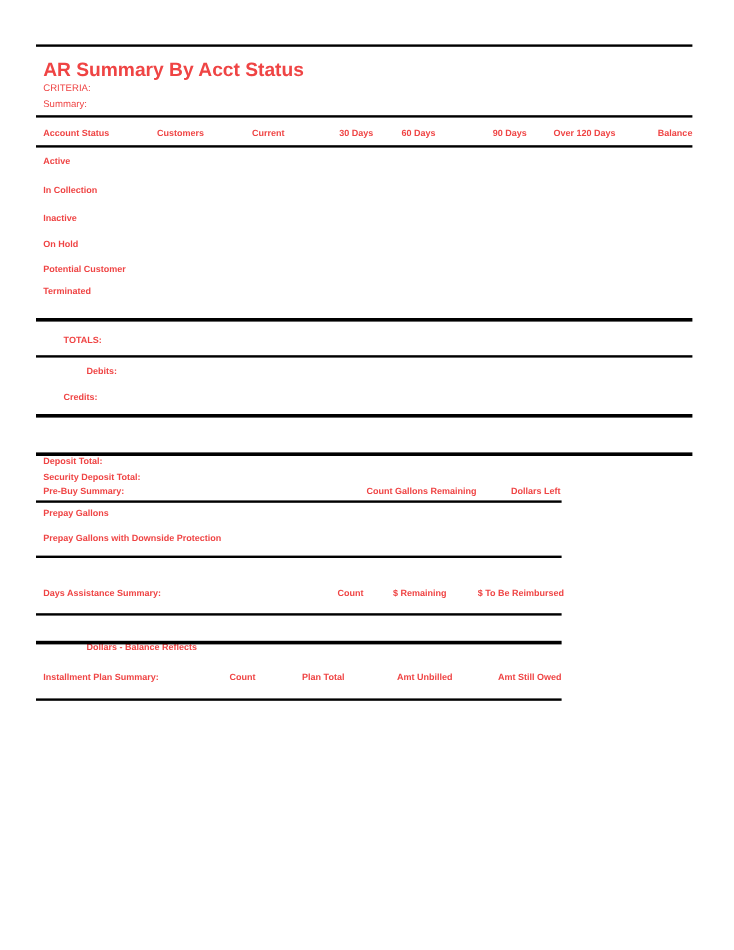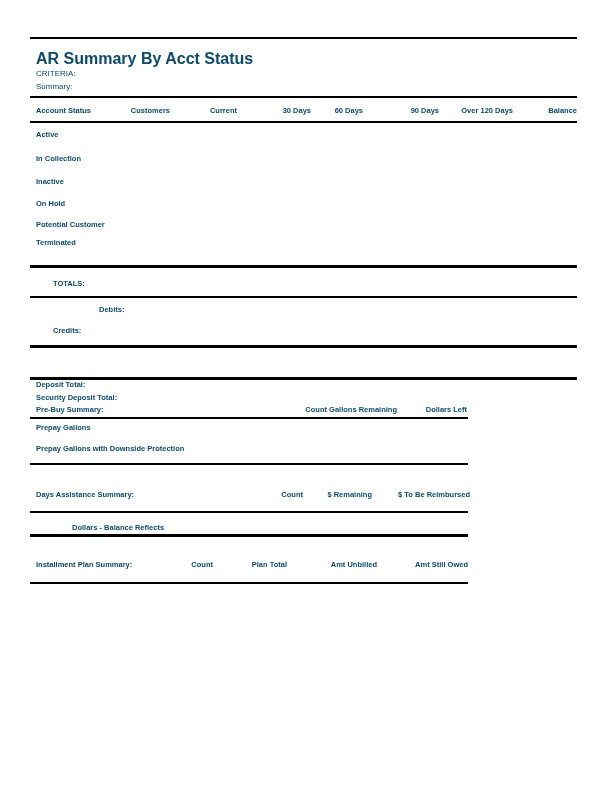--- a/index.html
+++ b/index.html
@@ -5,21 +5,21 @@
   html, body {
     margin: 0;
     padding: 0;
     background: #ffffff;
   }
   .page {
     position: relative;
     width: 612px;
     height: 792px;
     background: #ffffff;
-    color: #0c4a6e;
+    color: #ef4444;
     font-family: "Liberation Sans", sans-serif;
     overflow: hidden;
   }
   .rule {
     position: absolute;
     height: 2px;
     background: #000000;
   }
   .rule.thick {
     height: 3px;
@@ -68,41 +68,41 @@
   <div class="lbl" style="left:36px; top:131px;">Active</div>
   <div class="lbl" style="left:36px; top:155px;">In Collection</div>
   <div class="lbl" style="left:36px; top:178px;">Inactive</div>
   <div class="lbl" style="left:36px; top:200px;">On Hold</div>
   <div class="lbl" style="left:36px; top:221px;">Potential Customer</div>
   <div class="lbl" style="left:36px; top:239px;">Terminated</div>
 
   <div class="rule full thick" style="top:265px;"></div>
   <div class="lbl" style="left:53px; top:280px;">TOTALS:</div>
   <div class="rule full" style="top:296px;"></div>
-  <div class="lbl" style="left:64px; top:306px;padding-left:35px;">Debits:</div>
+  <div class="lbl" style="left:37px; top:306px;padding-left:35px;">Debits:</div>
   <div class="lbl" style="left:53px; top:327px;">Credits:</div>
   <div class="rule full thick" style="top:345px;"></div>
 
   <div class="rule full thick" style="top:377px;"></div>
   <div class="lbl" style="left:36px; top:381px;">Deposit Total:</div>
   <div class="lbl" style="left:36px; top:394px;">Security Deposit Total:</div>
   <div class="lbl" style="left:36px; top:406px;">Pre-Buy Summary:</div>
   <div class="lbl" style="right:215px; top:406px;">Count Gallons Remaining</div>
   <div class="lbl" style="right:145px; top:406px;">Dollars Left</div>
   <div class="rule narrow" style="top:417px;"></div>
   <div class="lbl" style="left:36px; top:424px;">Prepay Gallons</div>
   <div class="lbl" style="left:36px; top:445px;">Prepay Gallons with Downside Protection</div>
   <div class="rule narrow" style="top:463px;"></div>
 
   <div class="lbl" style="left:36px; top:491px;">Days Assistance Summary:</div>
   <div class="lbl" style="right:309px; top:491px;">Count</div>
   <div class="lbl" style="right:240px; top:491px;text-align:right;">$ Remaining</div>
   <div class="lbl" style="right:142px; top:491px;">$ To Be Reimbursed</div>
   <div class="rule narrow" style="top:511px;"></div>
-  <div class="lbl" style="left:36px; top:524px;padding-left:36px;">Dollars - Balance Reflects</div>
+  <div class="lbl" style="left:36px; top:536px;padding-left:36px;">Dollars - Balance Reflects</div>
   <div class="rule narrow thick" style="top:534px;"></div>
 
   <div class="lbl" style="left:36px; top:561px;">Installment Plan Summary:</div>
   <div class="lbl" style="right:399px; top:561px;">Count</div>
   <div class="lbl" style="right:325px; top:561px;">Plan Total</div>
   <div class="lbl" style="right:235px; top:561px;">Amt Unbilled</div>
   <div class="lbl" style="right:144px; top:561px;">Amt Still Owed</div>
   <div class="rule narrow" style="top:582px;"></div>
 
 </div>

